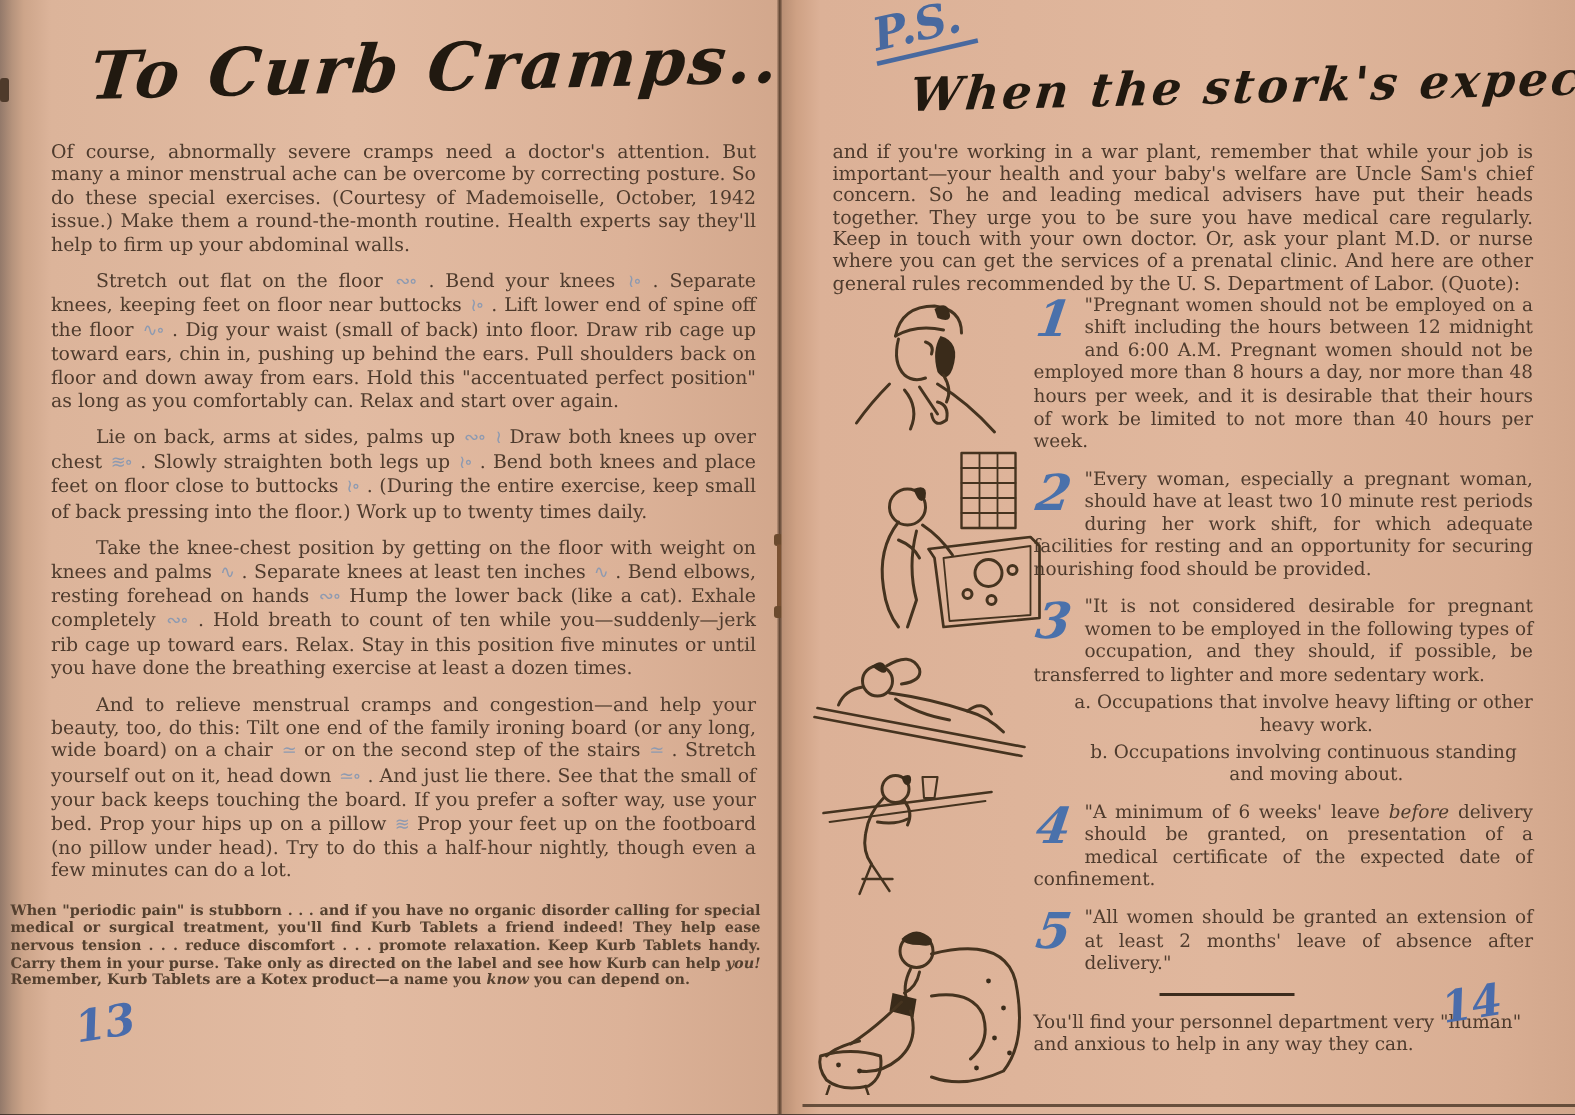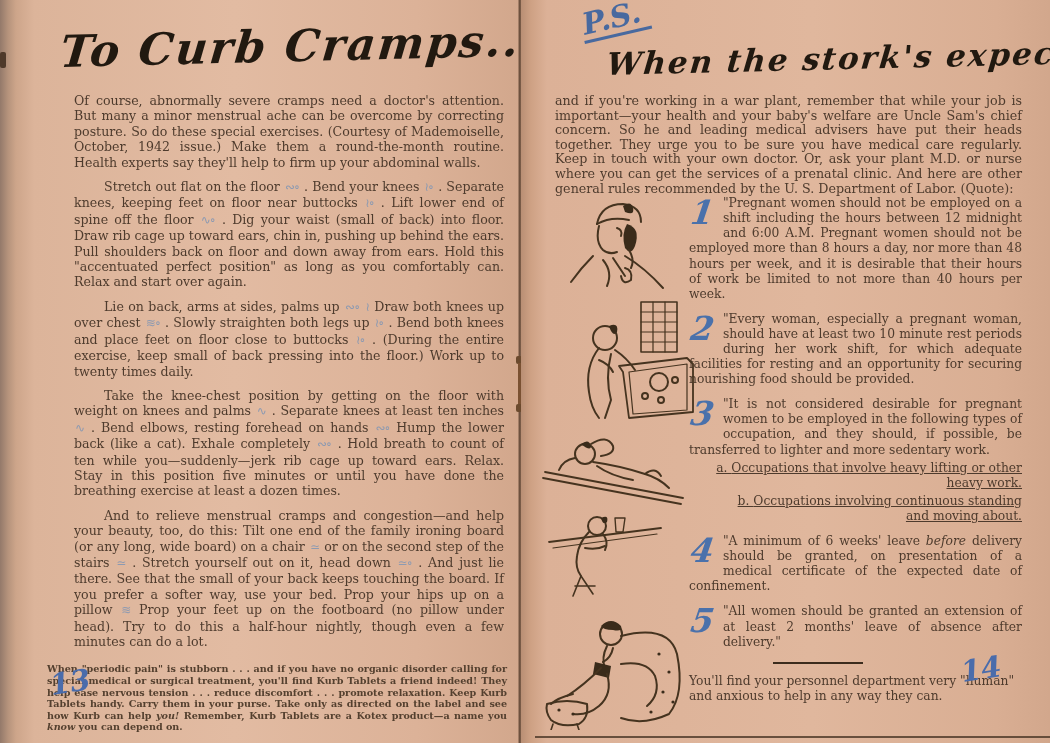--- a/index.html
+++ b/index.html
@@ -41,21 +41,21 @@
   .page.right .script-title{font-size:31px;margin:2px 0 12px 50px;}
   .ps-mark{
     display:inline-block;font-size:30px;line-height:30px;color:#48699f;
     font-style:italic;font-weight:bold;
     transform:rotate(-13deg);transform-origin:left bottom;
     border-bottom:3px solid #48699f;padding:0 8px 1px 2px;margin:10px 0 0 30px;
   }
   .para{margin:0 0 9px;text-align:justify;font-size:12.6px;line-height:15.4px;}
   .para.ind{text-indent:30px;}
   .fig{color:#8d9ab1;font-size:12px;letter-spacing:-1px;padding:0 1px;}
-  .left-body{padding:0 17px 0 74px;}
+  .left-body{padding:0 17px 0 34px;}
   .footnote{
     margin:14px 0 0 -27px;padding-right:14px;
     font-size:9.6px;line-height:11.6px;text-align:justify;
     font-weight:bold;color:#54402f;
   }
   .pagenum{
     position:absolute;font-size:29px;color:#4a6cab;font-style:italic;font-weight:bold;
     transform:rotate(-9deg);
   }
   .page.left .pagenum{left:50px;bottom:44px;}
@@ -67,21 +67,21 @@
   .columns{display:flex;}
   .illos{width:142px;flex:0 0 142px;margin-left:-8px;position:relative;}
   .illos svg{display:block;}
   .rules{flex:1;min-width:0;}
   .rule{margin:0 0 10px;text-align:justify;font-size:12.3px;line-height:15.1px;}
   .rule-num{
     float:left;font-size:33px;line-height:28px;color:#4a71ab;
     font-style:italic;font-weight:bold;margin:3px 9px 0 2px;
     transform:skewX(-8deg);
   }
-  .sub{margin:3px 0 1px 44px;text-indent:-17px;text-align:right;text-decoration:underline;}
+  .sub{margin:3px 0 1px 44px;text-indent:-17px;text-align:center;}
   .rules-divider{width:90px;height:2px;background:#3c2c1d;margin:12px 0 10px 84px;}
   .closing{margin:0 0 4px;text-align:left;font-size:12.3px;line-height:15.1px;}
   em{}
   .sketch{stroke:#45331f;stroke-width:2;fill:none;stroke-linecap:round;stroke-linejoin:round;}
   .sketch .fillink{fill:#3a2b1a;stroke:none;}
 </style>
 </head>
 <body>
 
 <div class="spread">

